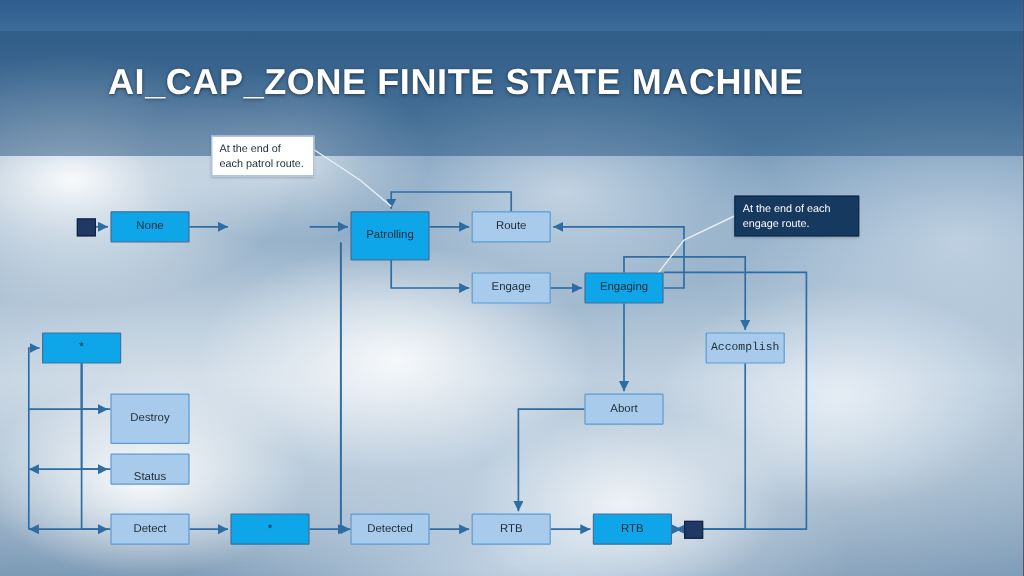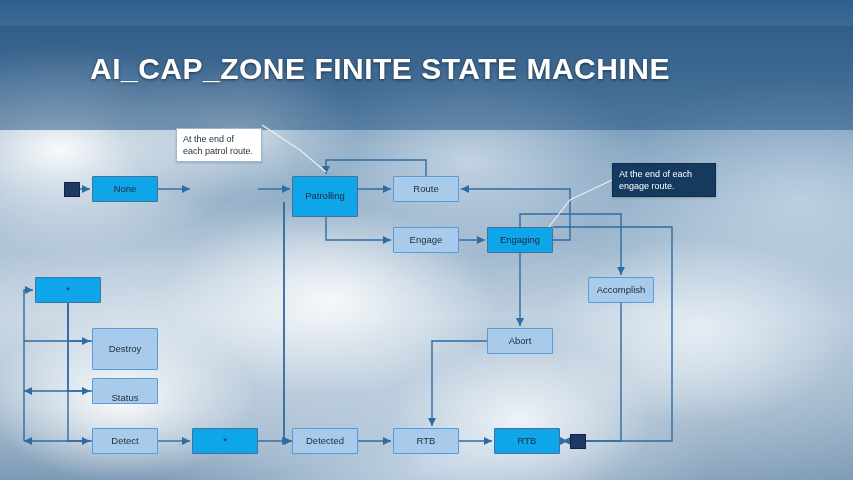--- a/index.html
+++ b/index.html
@@ -218,21 +218,21 @@
     </div>
   <div class="node blue" style="left:393px; top:176px; width:66px; height:26px;">
       <span>Route</span>
     </div>
   <div class="node blue" style="left:393px; top:227px; width:66px; height:26px;">
       <span>Engage</span>
     </div>
   <div class="node white" style="left:487px; top:227px; width:66px; height:26px;">
       <span>Engaging</span>
     </div>
-  <div class="node blue" style="left:588px; top:277px; width:66px; height:26px;">
+  <div class="node blue" style="left:588px; top:277px; width:66px; height:26px;font-family:Liberation Mono, monospace;">
       <span>Accomplish</span>
     </div>
   <div class="node blue" style="left:487px; top:328px; width:66px; height:26px;">
       <span>Abort</span>
     </div>
   <div class="node white" style="left:35px;  top:277px; width:66px; height:26px;">
       <span>*</span>
     </div>
   <div class="node blue" style="left:92px;  top:328px; width:66px; height:42px;">
       <span>Destroy</span>
@@ -249,19 +249,19 @@
   <div class="node blue" style="left:292px; top:428px; width:66px; height:26px;">
       <span>Detected</span>
     </div>
   <div class="node blue" style="left:393px; top:428px; width:66px; height:26px;">
       <span>RTB</span>
     </div>
   <div class="node white" style="left:494px; top:428px; width:66px; height:26px;">
       <span>RTB</span>
     </div>
 
-  <div class="callout" style="left:176px; top:113px; width:86px;margin-top:15px;">
+  <div class="callout" style="left:176px; top:113px; width:86px;">
     <span>At the end of each patrol route.</span>
   </div>
   <div class="callout dark" style="left:612px; top:163px; width:104px;">
     <span>At the end of each engage route.</span>
   </div>
 </div>
 
 </body></html>

